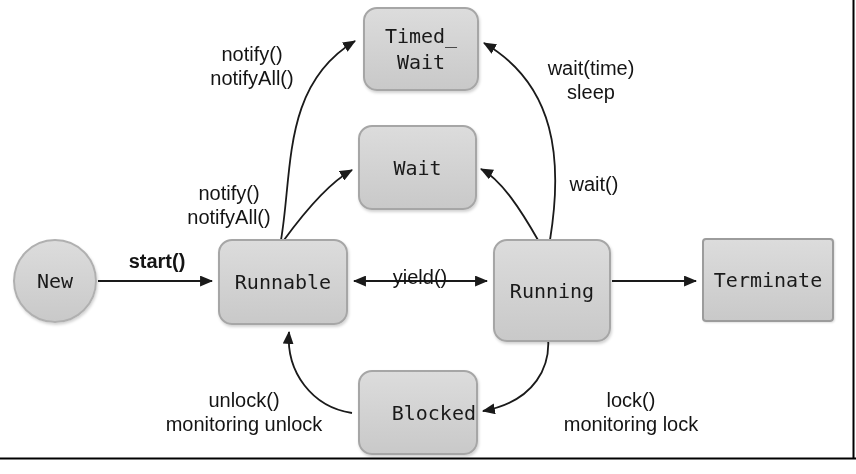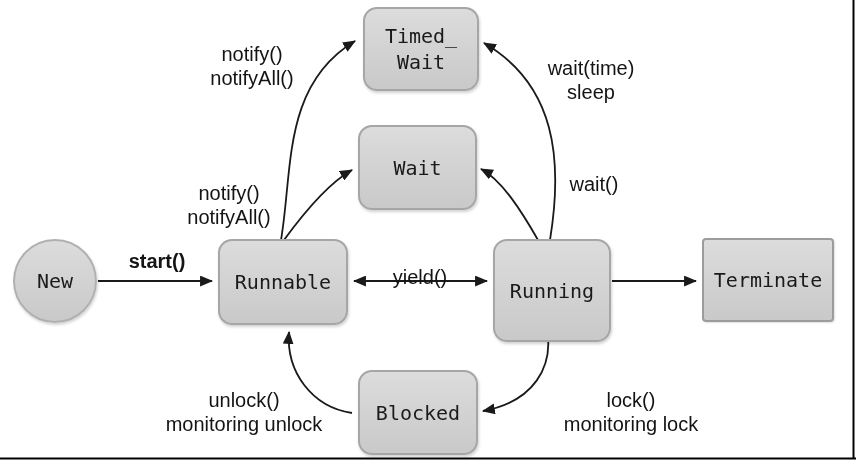--- a/index.html
+++ b/index.html
@@ -86,21 +86,21 @@
 
   <div class="node" style="left:363px; top:7px; width:116px; height:84px;">
     <span>Timed_</span>
     <span>Wait</span>
   </div>
 
   <div class="node" style="left:358px; top:125px; width:119px; height:85px;">
     <span>Wait</span>
   </div>
 
-  <div class="node" style="left:358px; top:370px; width:120px; height:85px;">
+  <div class="node" style="left:358px; top:370px; width:120px; height:85px;align-items:flex-end;">
     <span>Blocked</span>
   </div>
 
   <div class="lbl" style="left:157px; top:261px;font-weight:bold;">start()</div>
 
   <div class="lbl" style="left:420px; top:261px;margin-top:16px;">yield()</div>
 
   <div class="lbl" style="left:252px; top:66px;">
     <div>notify()</div>
     <div>notifyAll()</div>

